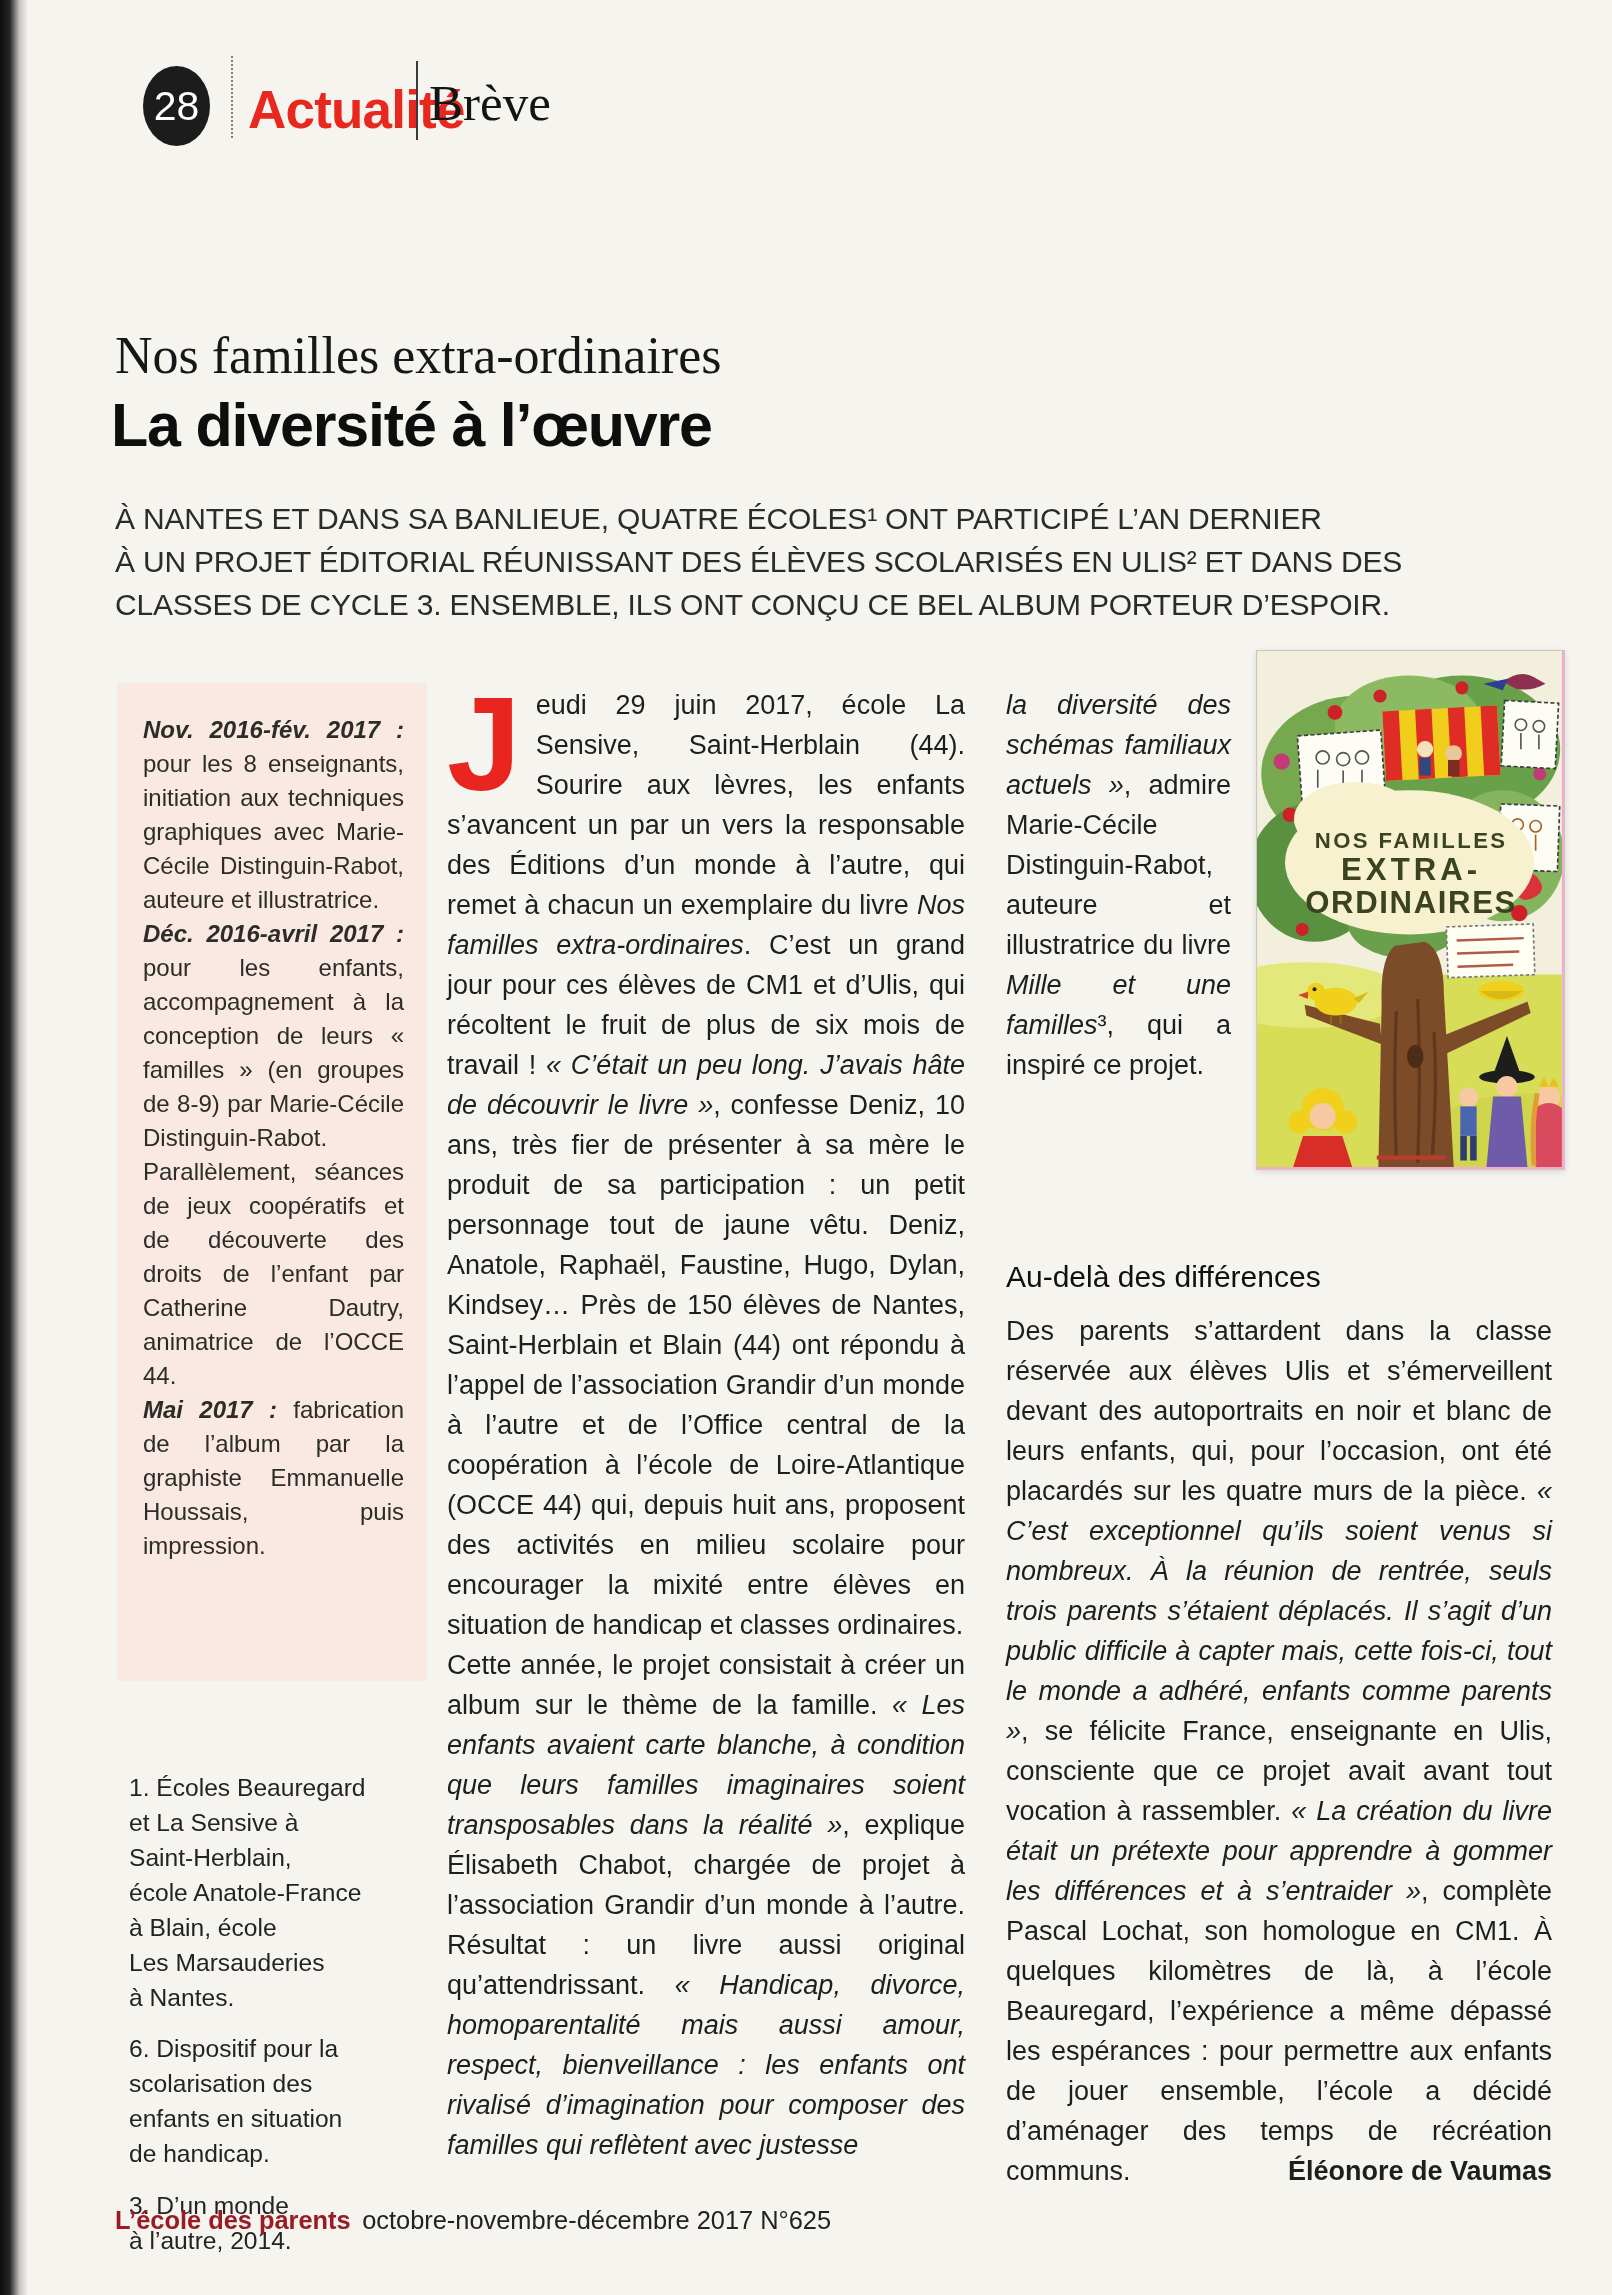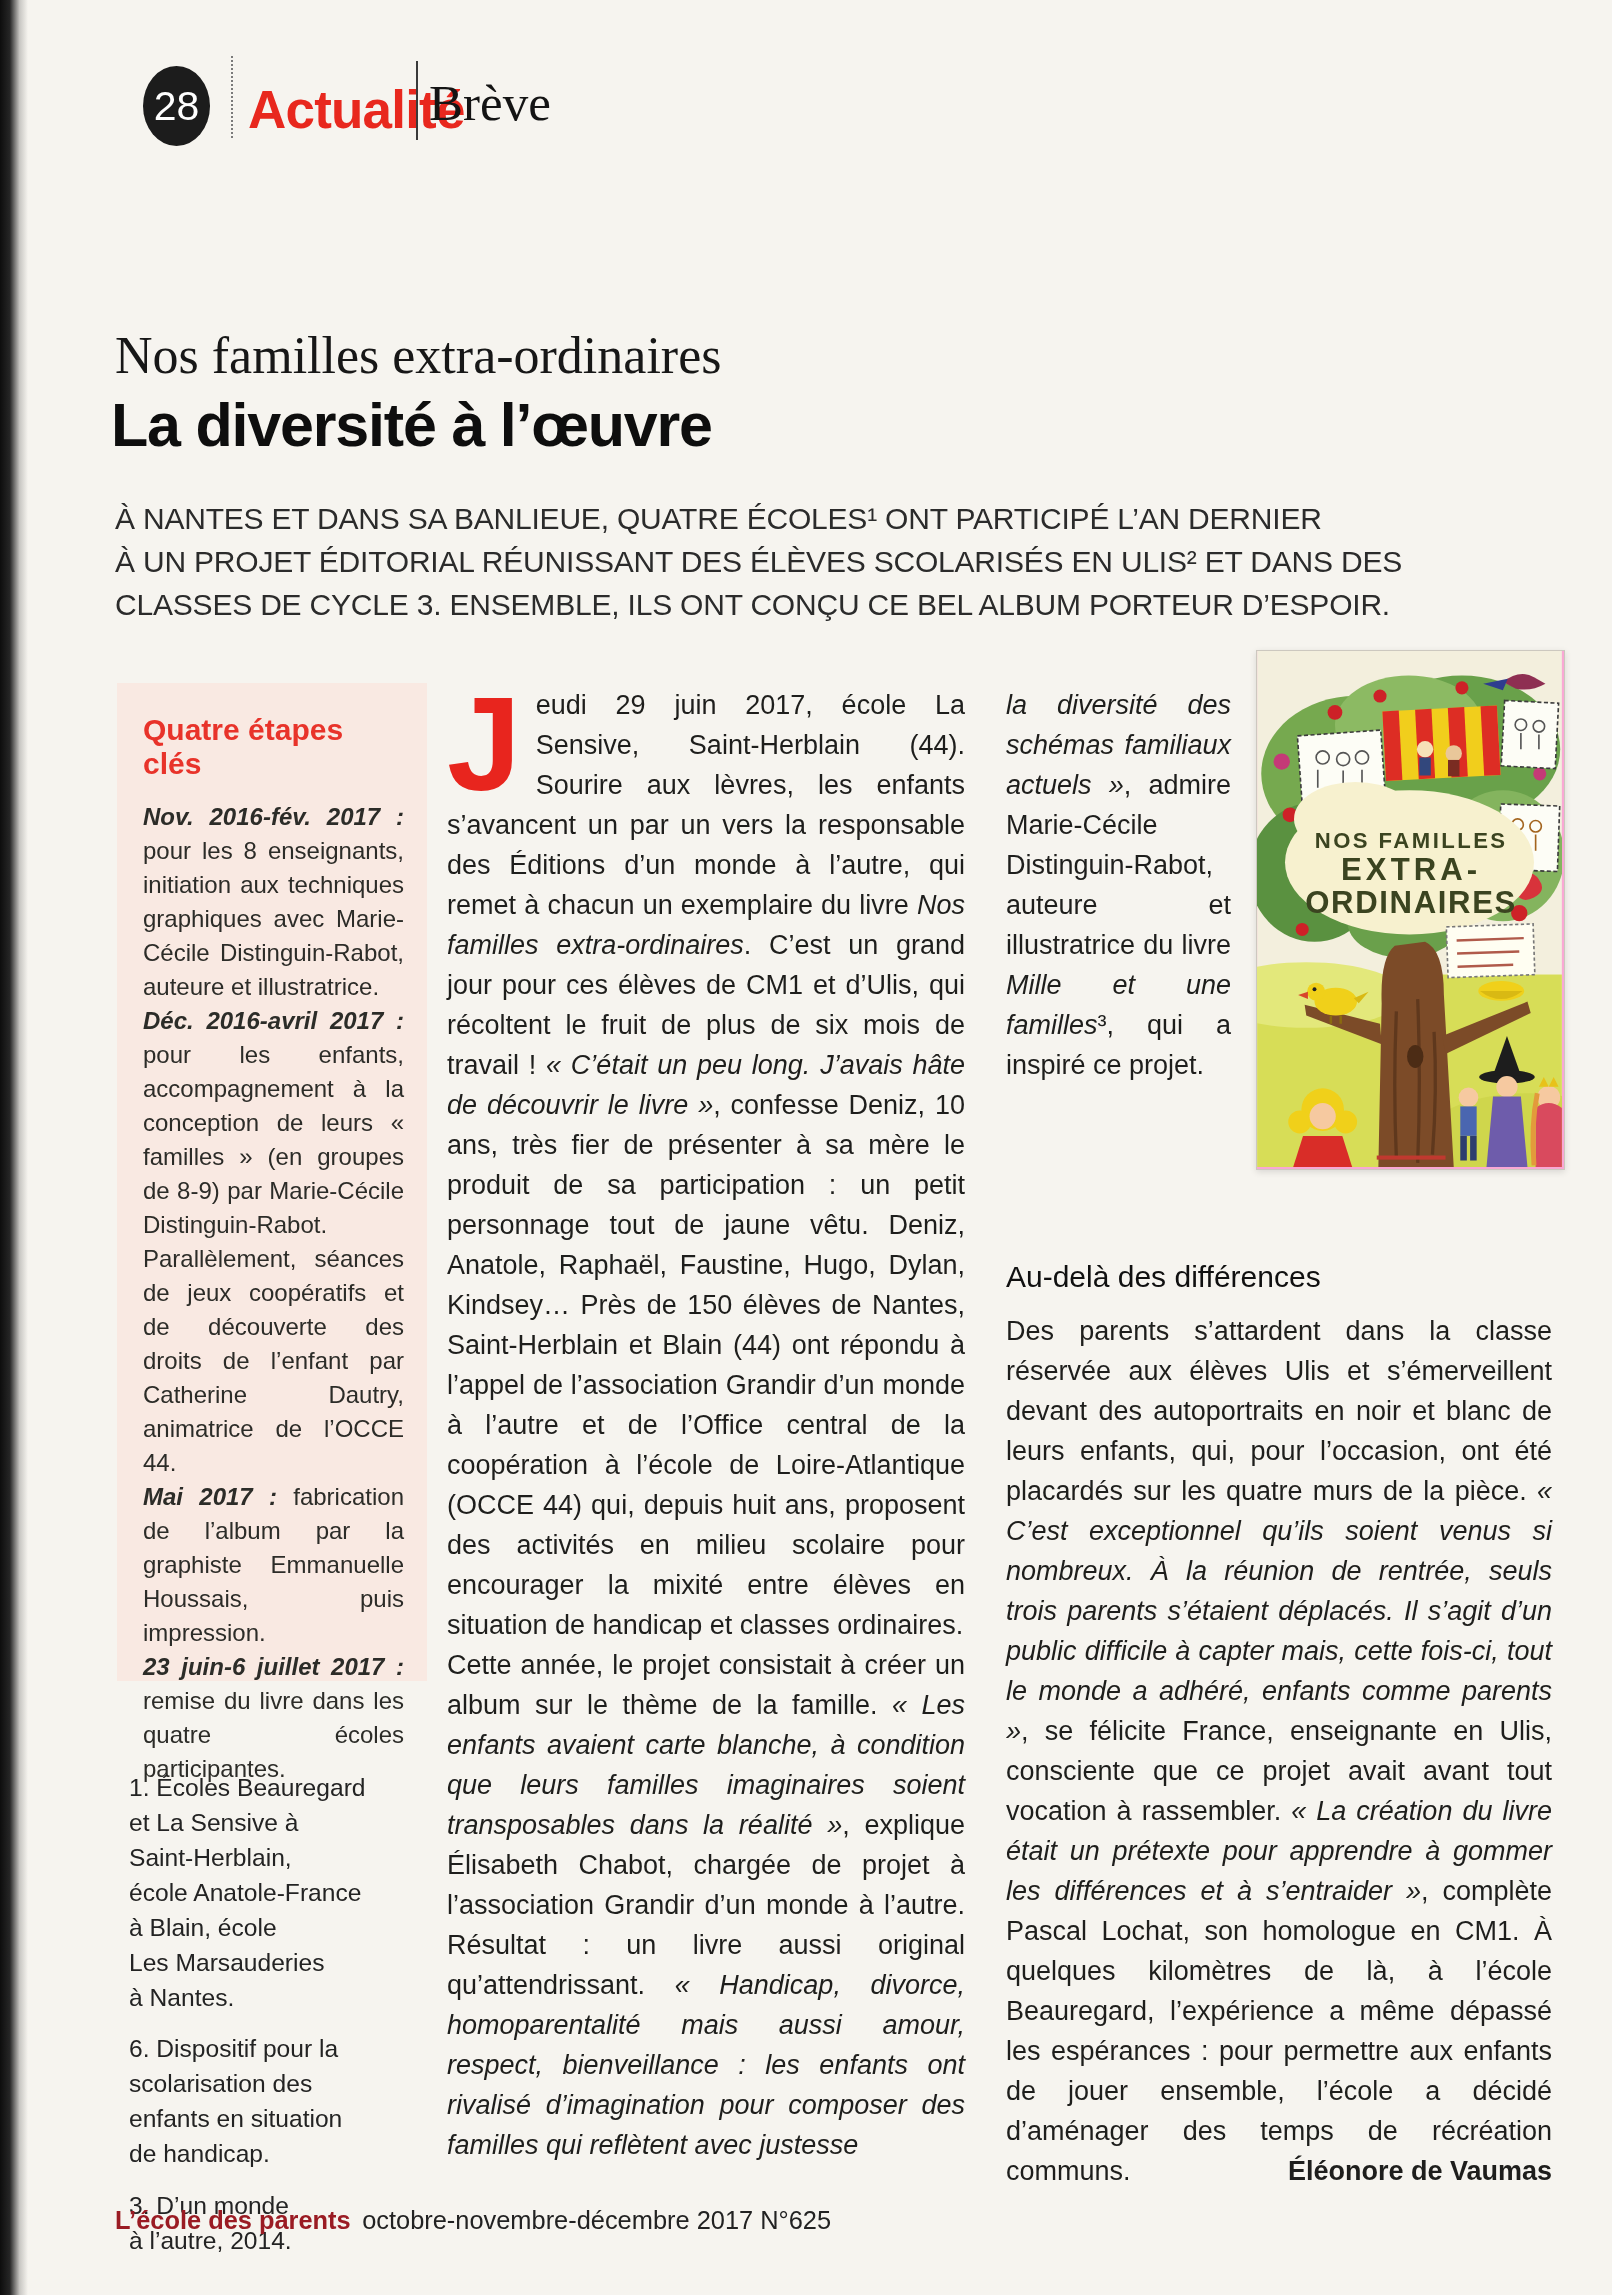--- a/index.html
+++ b/index.html
@@ -65,25 +65,23 @@
 <div class="abs hdr-rule"></div>
 <div class="abs rubric-label">Brève</div>
 
 <div class="abs kicker">Nos familles extra-ordinaires</div>
 <div class="abs main-title">La diversité à l’œuvre</div>
 <div class="abs standfirst">À NANTES ET DANS SA BANLIEUE, QUATRE ÉCOLES¹ ONT PARTICIPÉ L’AN DERNIER
 À UN PROJET ÉDITORIAL RÉUNISSANT DES ÉLÈVES SCOLARISÉS EN ULIS² ET DANS DES
 CLASSES DE CYCLE 3. ENSEMBLE, ILS ONT CONÇU CE BEL ALBUM PORTEUR D’ESPOIR.</div>
 
 <div class="abs sidebar-box">
-  <p class="sidebar-title">Quatre étapes clés</p>
   <p class="step"><span class="step-date">Nov. 2016-fév. 2017 :</span><span> pour les 8 enseignants, initiation aux techniques graphiques avec Marie-Cécile Distinguin-Rabot, auteure et illustratrice.</span></p>
   <p class="step"><span class="step-date">Déc. 2016-avril 2017 :</span><span> pour les enfants, accompagnement à la conception de leurs « familles » (en groupes de 8-9) par Marie-Cécile Distinguin-Rabot. Parallèlement, séances de jeux coopératifs et de découverte des droits de l’enfant par Catherine Dautry, animatrice de l’OCCE 44.</span></p>
   <p class="step"><span class="step-date">Mai 2017 :</span><span> fabrication de l’album par la graphiste Emmanuelle Houssais, puis impression.</span></p>
-  <p class="step"><span class="step-date">23 juin-6 juillet 2017 :</span><span> remise du livre dans les quatre écoles participantes.</span></p>
 </div>
 
 <div class="abs footnotes">
   <div class="footnote">1. Écoles Beauregard
 et La Sensive à
 Saint-Herblain,
 école Anatole-France
 à Blain, école
 Les Marsauderies
 à Nantes.</div>

